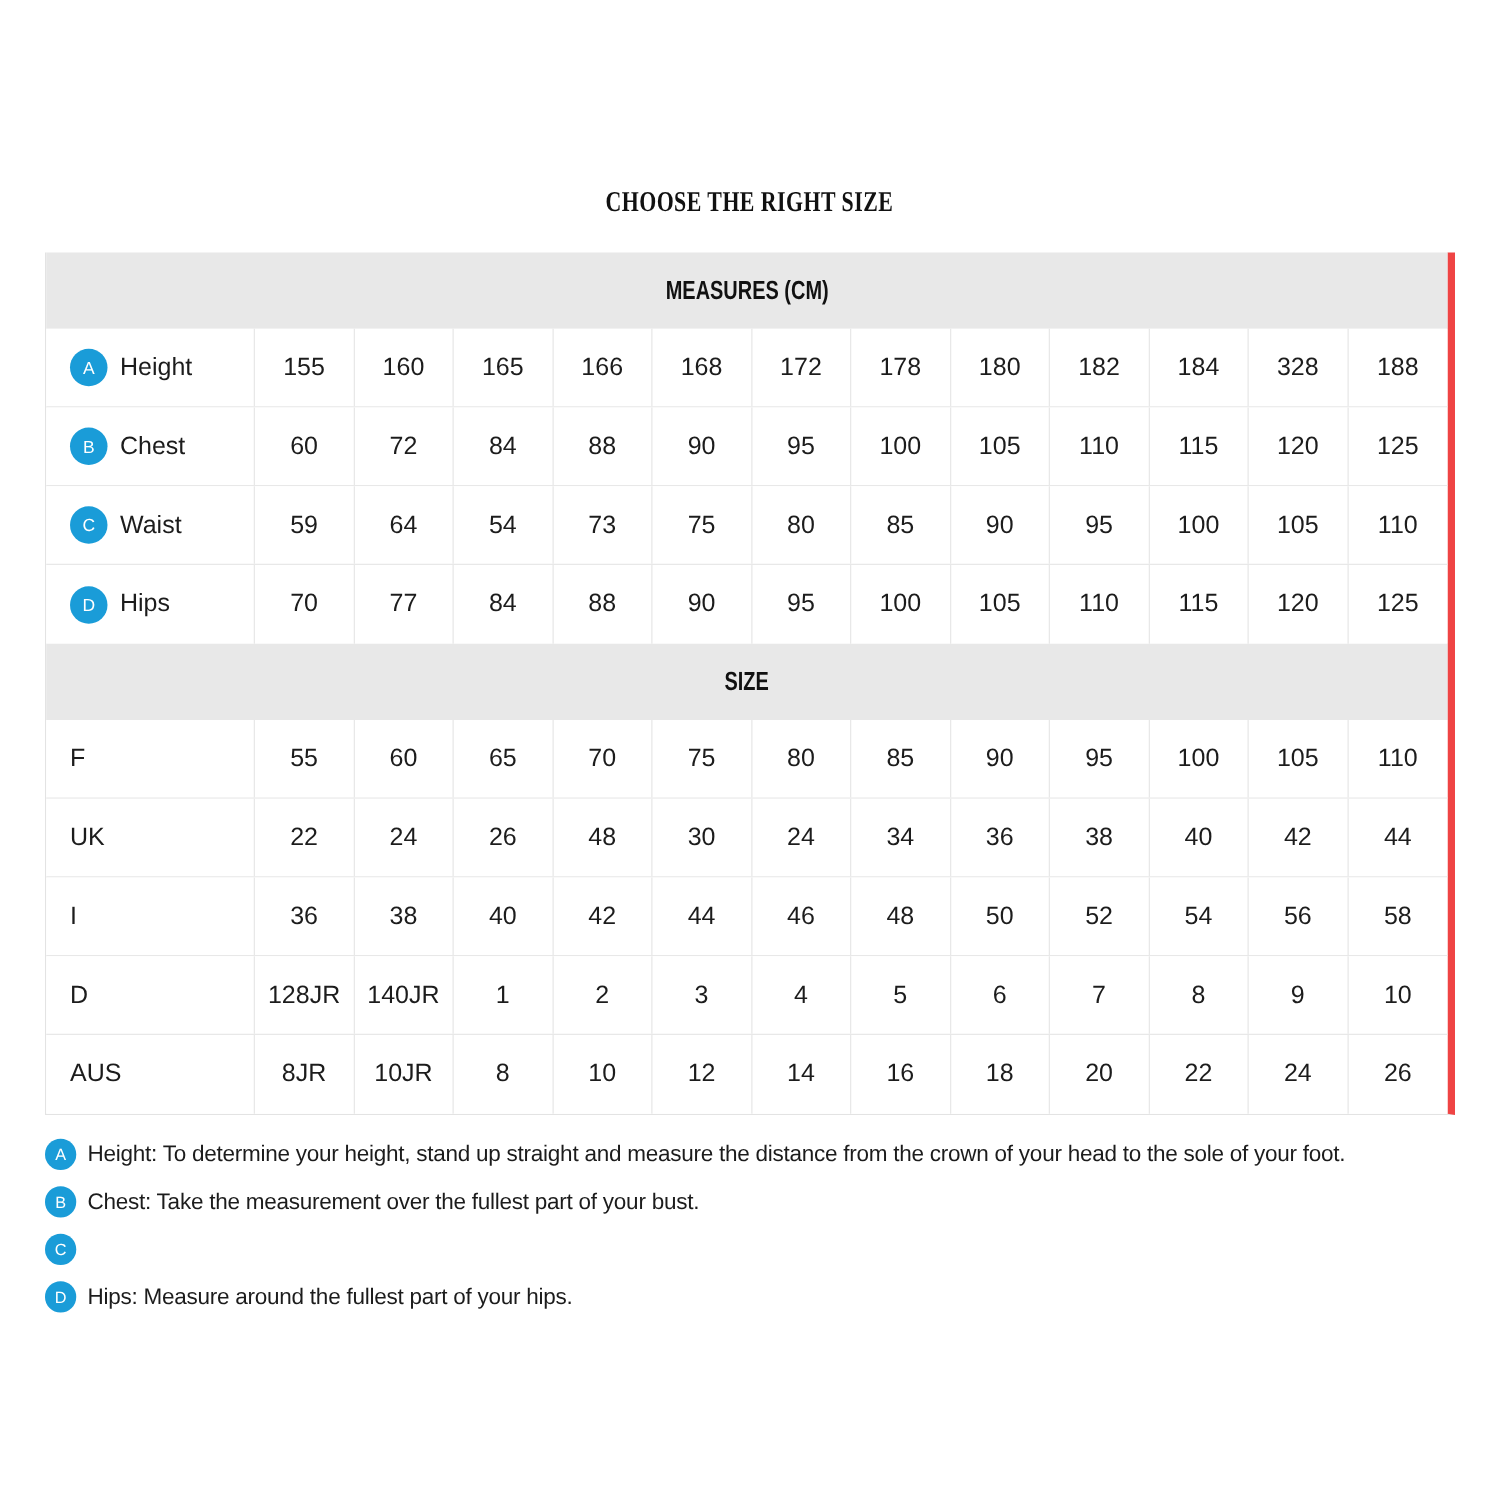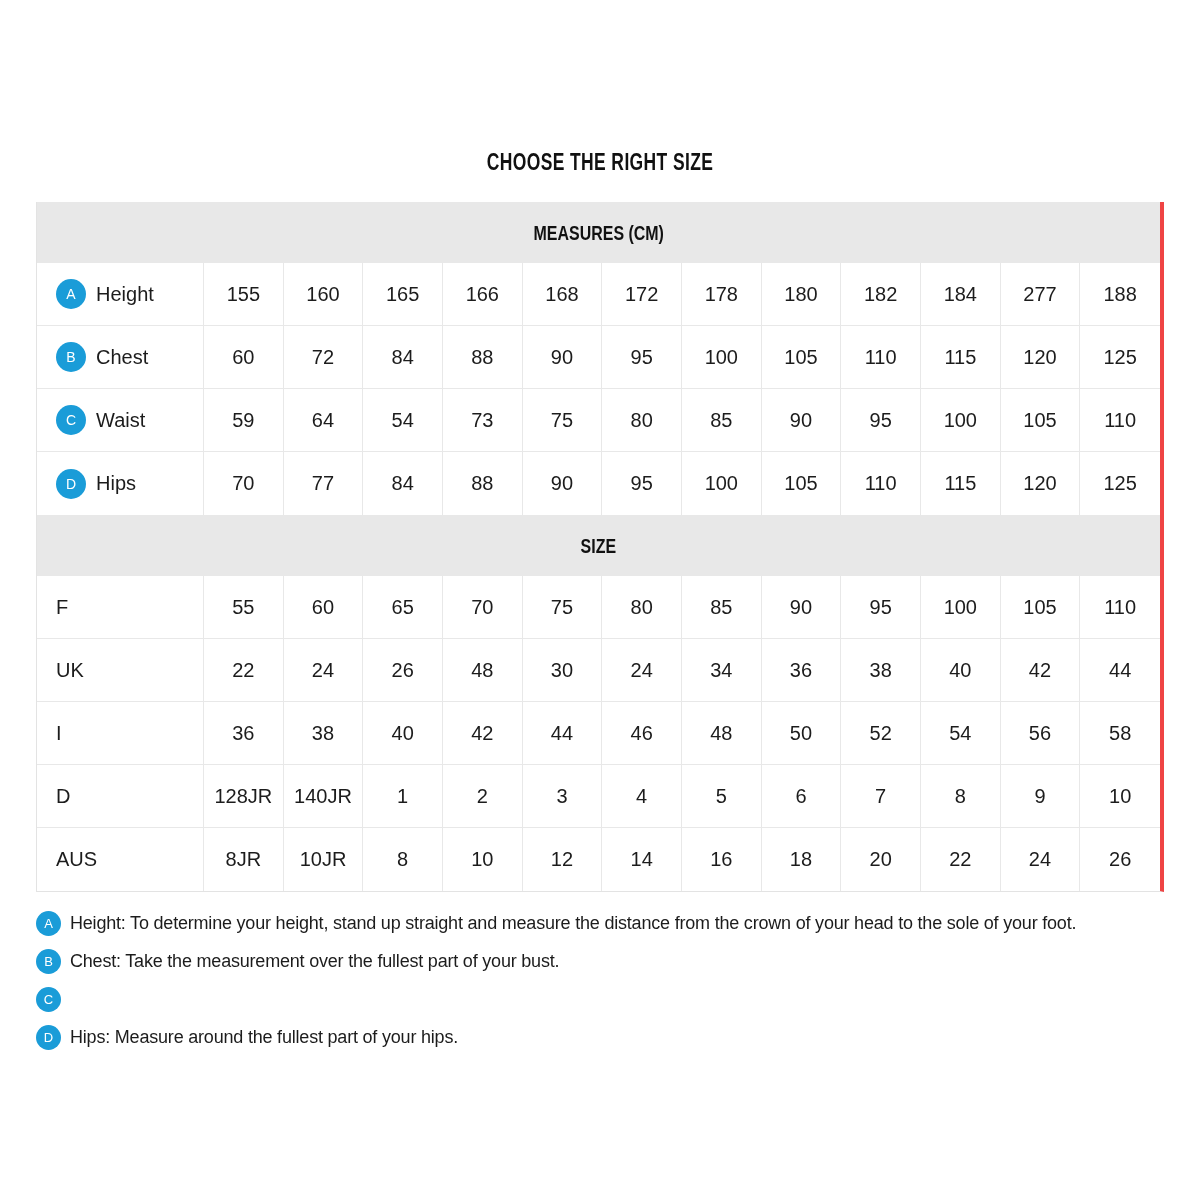--- a/index.html
+++ b/index.html
@@ -1,25 +1,25 @@
 <!DOCTYPE html>
 <html><head>
 <meta charset="utf-8">
 <style>
   * { margin:0; padding:0; box-sizing:border-box; }
   html,body { background:#ffffff; }
   body { font-family:"Liberation Sans", sans-serif; color:#1a1a1a; }
   .page { position:relative; width:1200px; height:1200px; background:#ffffff; overflow:hidden; }
 
   .title { position:absolute; top:149px; left:0; width:1200px; text-align:center;
-           font-size:23px; font-weight:700; letter-spacing:0.5px; color:#111; }
+           font-size:23px; font-weight:700; letter-spacing:0.5px; color:#111;font-family:Liberation Serif, serif; }
   .cond  { display:inline-block; transform:scaleX(0.76); }
 
   .size-table { position:absolute; left:36px; top:202px; width:1128px;
-                border-left:1px solid #e3e3e3; border-right:4px solid #ef4444;
+                border-left:1px solid #e3e3e3; border-right:6px solid #ef4444;
                 border-bottom:1px solid #e3e3e3; }
   .band { height:61px; background:#e8e8e8; display:flex; align-items:center; justify-content:center;
           font-size:21px; font-weight:700; color:#111; }
   .trow { display:grid; grid-template-columns:167px repeat(12, 1fr); height:63px;
           border-bottom:1px solid #e8e8e8; background:#fff; }
   .rows-group .trow:last-child { border-bottom:none; }
   .sizes-group .trow:last-child { border-bottom:none; }
   .cell { display:flex; align-items:center; justify-content:center;
           border-right:1px solid #e8e8e8; font-size:20px; color:#1c1c1c; }
   .cell:last-child { border-right:none; }
@@ -58,21 +58,21 @@
           <div class="cell">155</div>
           <div class="cell">160</div>
           <div class="cell">165</div>
           <div class="cell">166</div>
           <div class="cell">168</div>
           <div class="cell">172</div>
           <div class="cell">178</div>
           <div class="cell">180</div>
           <div class="cell">182</div>
           <div class="cell">184</div>
-          <div class="cell">277</div>
+          <div class="cell">328</div>
           <div class="cell">188</div>
         </div>
         <div class="trow">
           <div class="cell label-cell">
             <span class="badge" style="background: rgb(26, 156, 216);">B</span>
             <span class="label-text">Chest</span>
           </div>
           <div class="cell">60</div>
           <div class="cell">72</div>
           <div class="cell">84</div>

